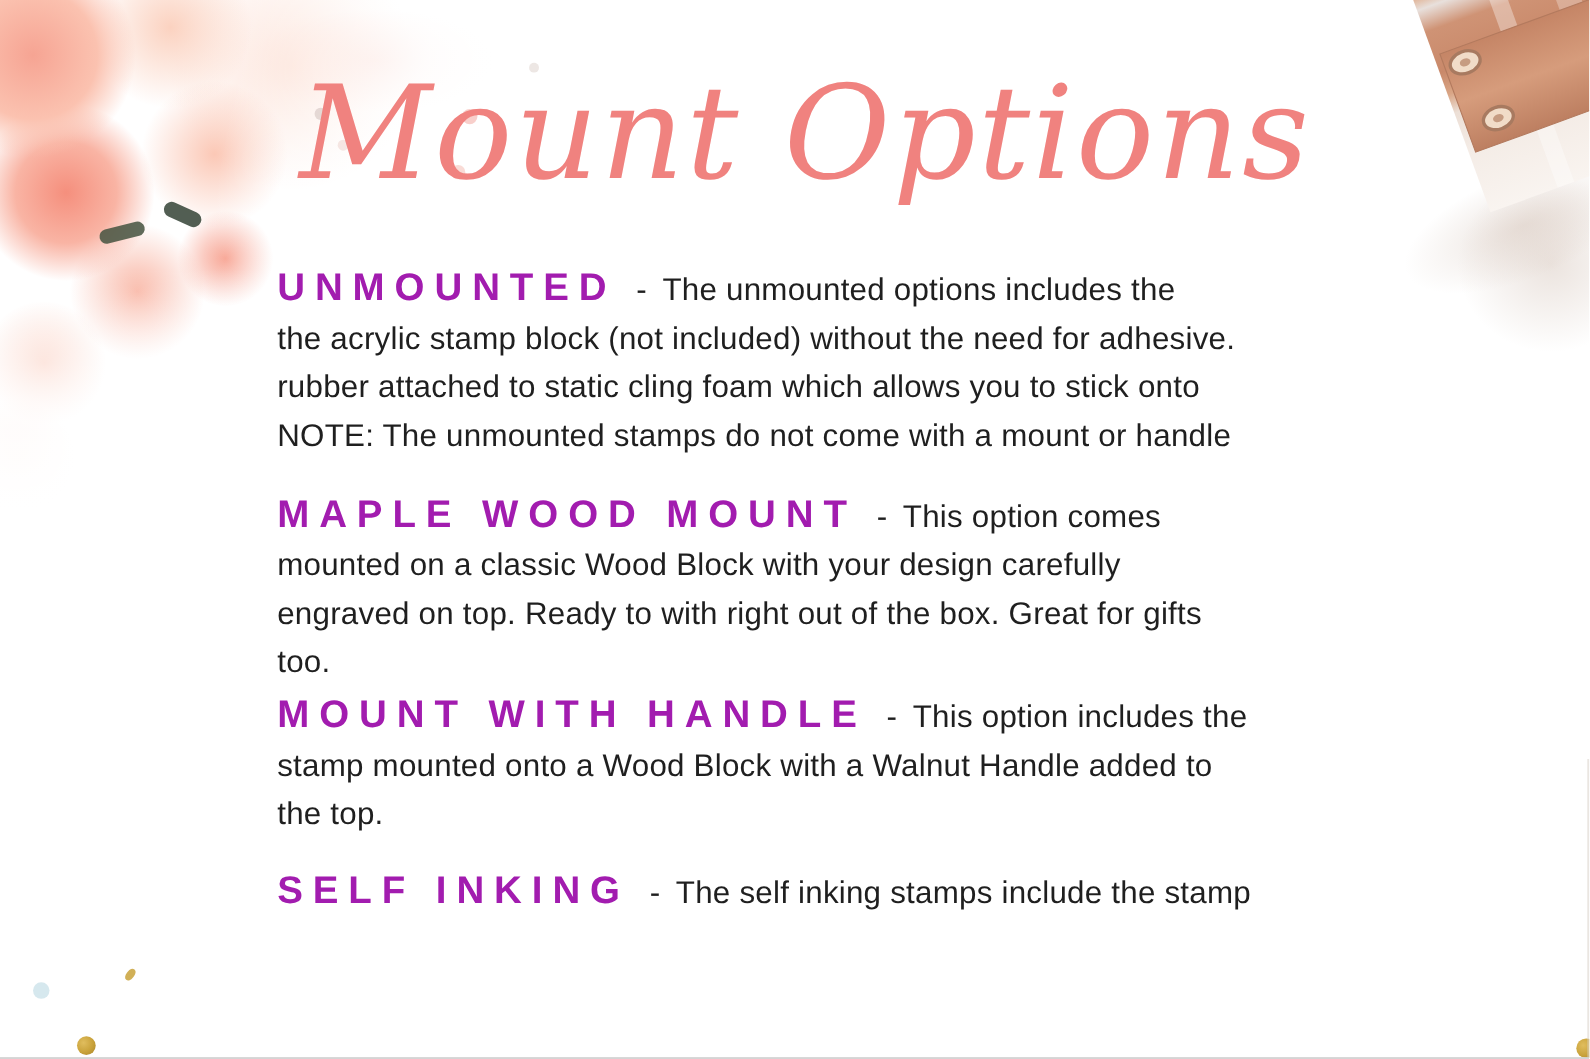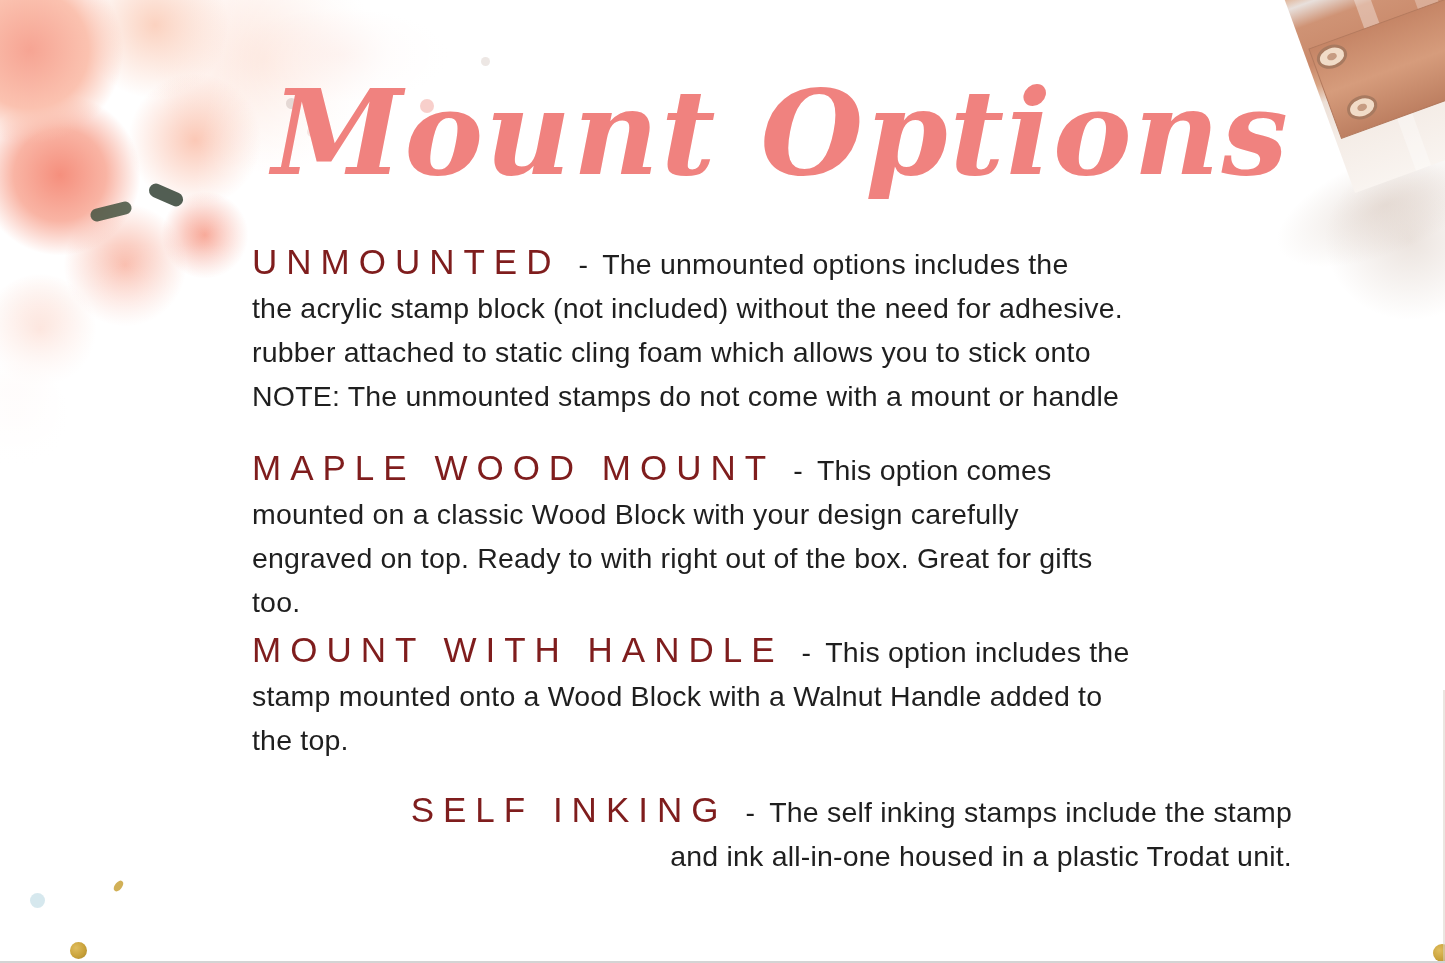--- a/index.html
+++ b/index.html
@@ -49,39 +49,39 @@
   .d-gray1{left:286px;top:98px;width:11px;height:11px;background:rgba(203,188,184,0.5);}
   .d-pink2{left:410px;top:150px;width:13px;height:13px;background:rgba(243,183,174,0.5);}
   .d-gray2{left:481px;top:57px;width:9px;height:9px;background:rgba(220,208,202,0.5);}
   .d-pale{left:307px;top:127px;width:10px;height:10px;background:rgba(235,205,198,0.45);}
 
   .edge-line{position:absolute;right:0;top:690px;bottom:2px;width:2px;background:rgba(216,209,201,0.55);}
   .bottom-line{position:absolute;left:0;right:0;bottom:0;height:2px;background:#d4d4d4;}
 
   
   .title{
-    position:absolute;left:272px;top:74px;margin:0;line-height:1;
-    font-family:"DejaVu Serif", serif;font-style:italic;font-weight:bold;
+    position:absolute;left:272px;top:62px;margin:0;line-height:1;
+    font-family:"DejaVu Serif", serif;font-style:italic;font-weight:normal;
     font-size:118px;letter-spacing:2px;color:#f0827f;white-space:nowrap;
   }
 
   
   .content{position:absolute;left:252px;top:240px;width:1040px;}
   .opt-first,.opt-line{
     margin:0;line-height:44px;font-size:28.5px;color:#1f1f1f;
     white-space:nowrap;letter-spacing:0.2px;
   }
   .opt-heading{
-    font-size:35px;font-weight:normal;letter-spacing:9px;color:#7f1d1d;
+    font-size:35px;font-weight:bold;letter-spacing:9px;color:#a21caf;
     vertical-align:baseline;
   }
   .opt-dash{margin:0 14px 0 18px;}
   .option.s2{margin-top:28px;}
   .option.s3{margin-top:4px;}
-  .option.s4{margin-top:26px;text-align:right;}
+  .option.s4{margin-top:26px;}
 </style>
 </head>
 <body>
 
 <div class="page">
 
   <div class="flowers">
     <div class="stem stem1"></div>
     <div class="stem stem2"></div>
   </div>
@@ -169,17 +169,16 @@
         <span class="opt-heading">MOUNT WITH HANDLE</span><span class="opt-dash">-</span><span class="opt-intro">This option includes the</span>
       </p>
       <p class="opt-line">stamp mounted onto a Wood Block with a Walnut Handle added to</p>
       <p class="opt-line">the top.</p>
     </section>
 
     <section class="option s4">
       <p class="opt-first">
         <span class="opt-heading">SELF INKING</span><span class="opt-dash">-</span><span class="opt-intro">The self inking stamps include the stamp</span>
       </p>
-      <p class="opt-line">and ink all-in-one housed in a plastic Trodat unit.</p>
     </section>
 
   </main>
 </div>
 
 </body></html>

